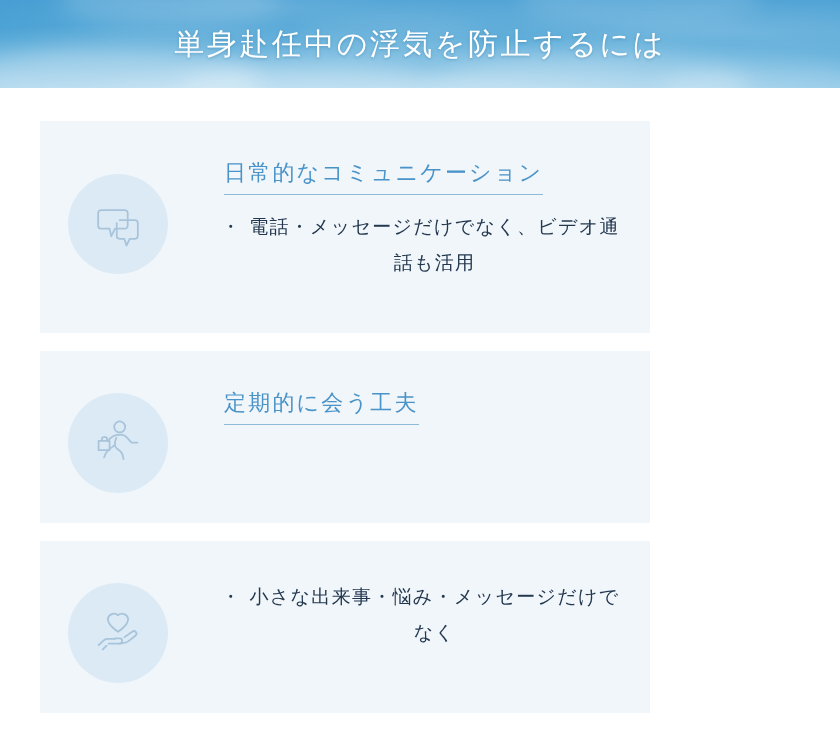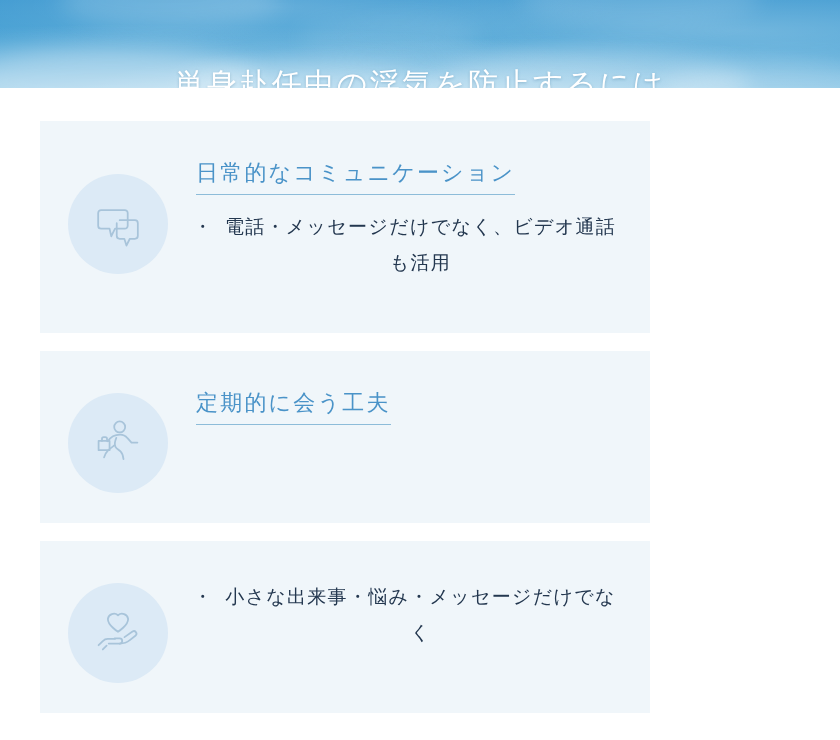--- a/index.html
+++ b/index.html
@@ -55,35 +55,35 @@
     position: relative;
     z-index: 2;
     text-align: center;
     color: #ffffff;
     font-size: 30px;
     line-height: 88px;
     letter-spacing: 2.5px;
     font-weight: 400;
     text-shadow: 0 1px 3px rgba(30,90,130,0.30);
     white-space: nowrap;
-    margin-top: 40px;
   }
 
   
   .cards {
     padding: 33px 40px 27px 40px;
   }
 
   .card {
     display: flex;
     align-items: flex-start;
     background: #f0f6fa;
     width: 610px;
     padding: 26px 24px 26px 28px;
     margin-bottom: 18px;
+    gap: 28px;
   }
   .card:last-child { margin-bottom: 0; }
 
   .card.c-one   { min-height: 212px; }
   .card.c-two   { min-height: 172px; }
   .card.c-three { min-height: 172px; }
 
   .icon-badge {
     flex: 0 0 auto;
     width: 100px;

